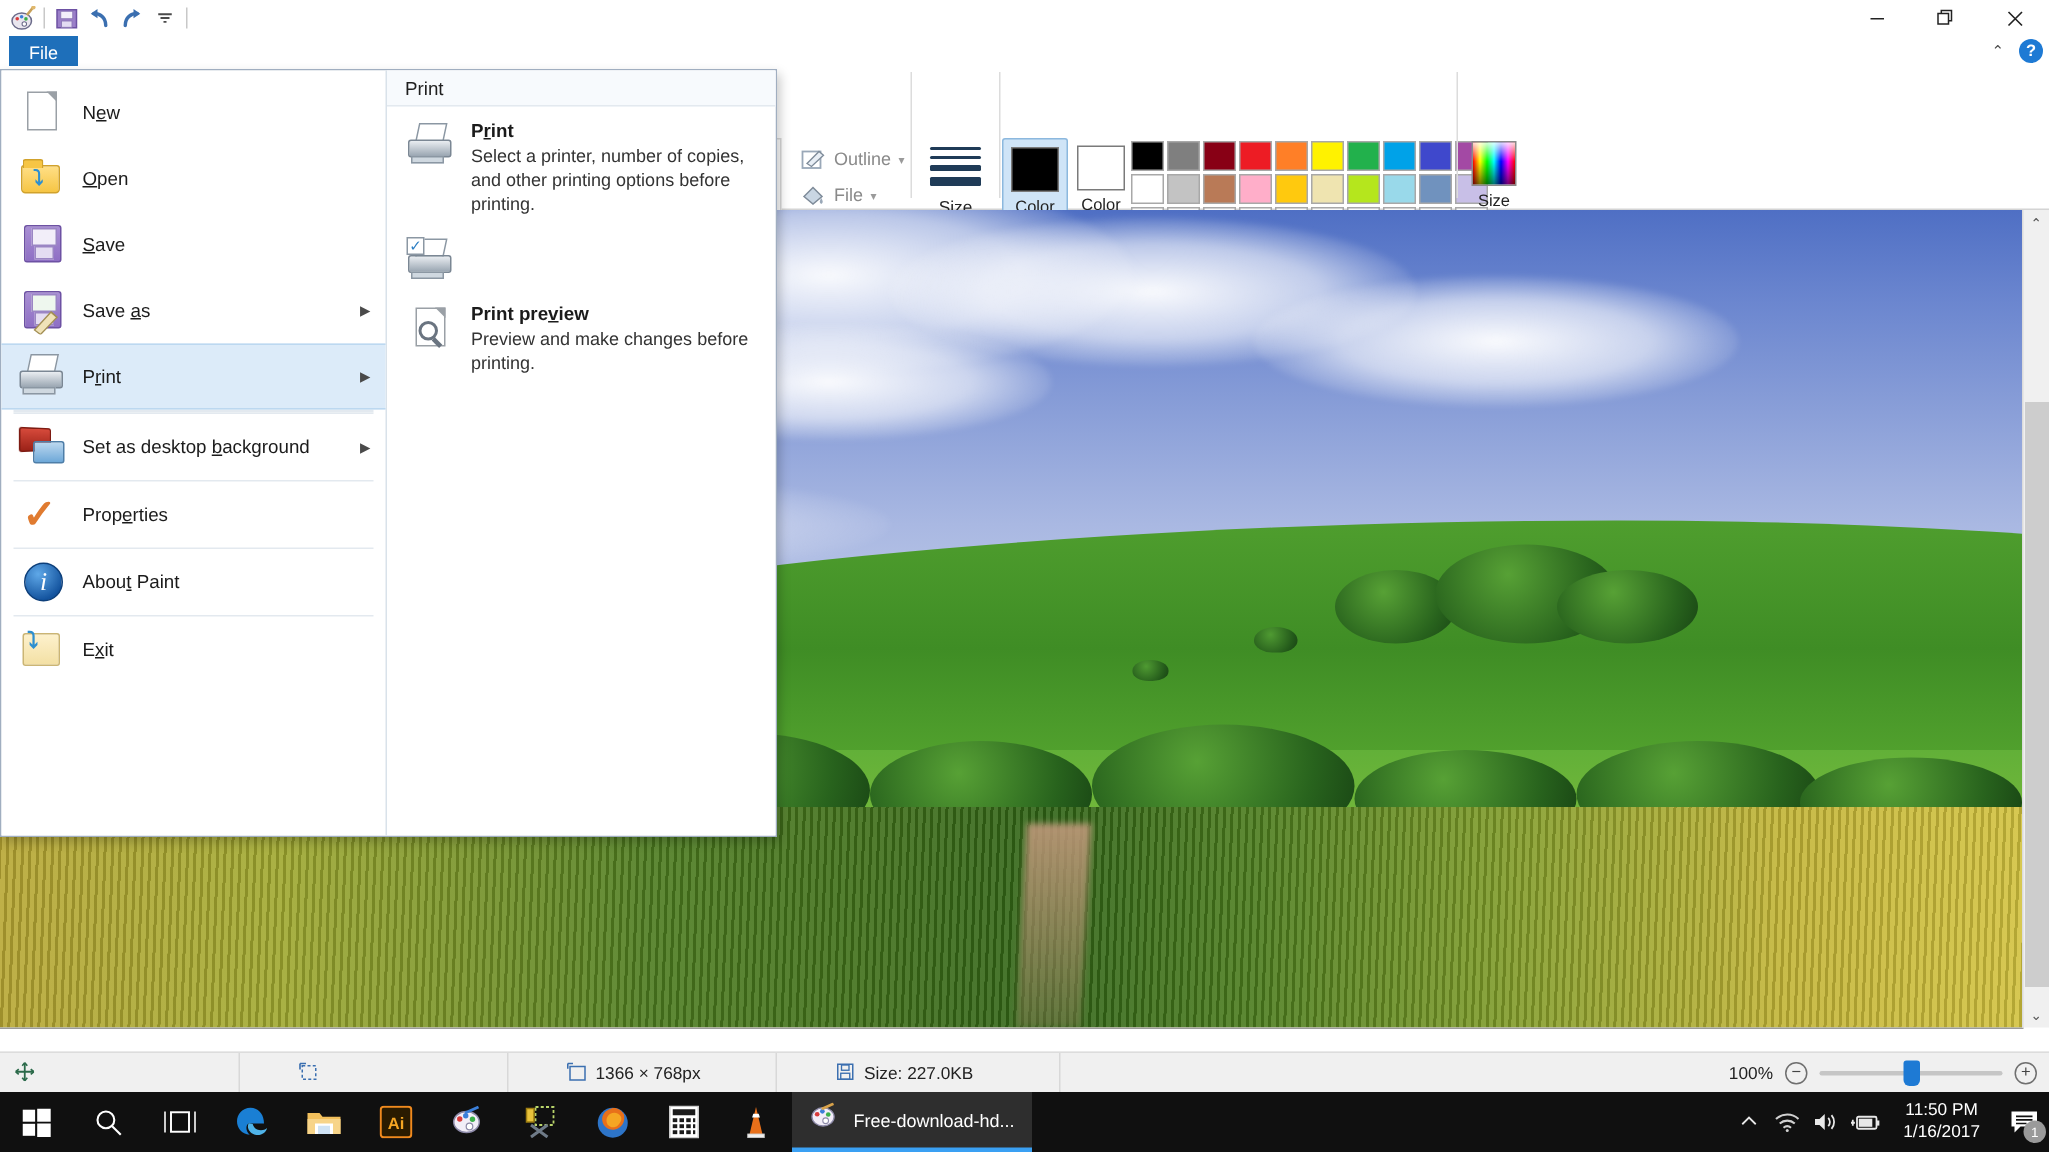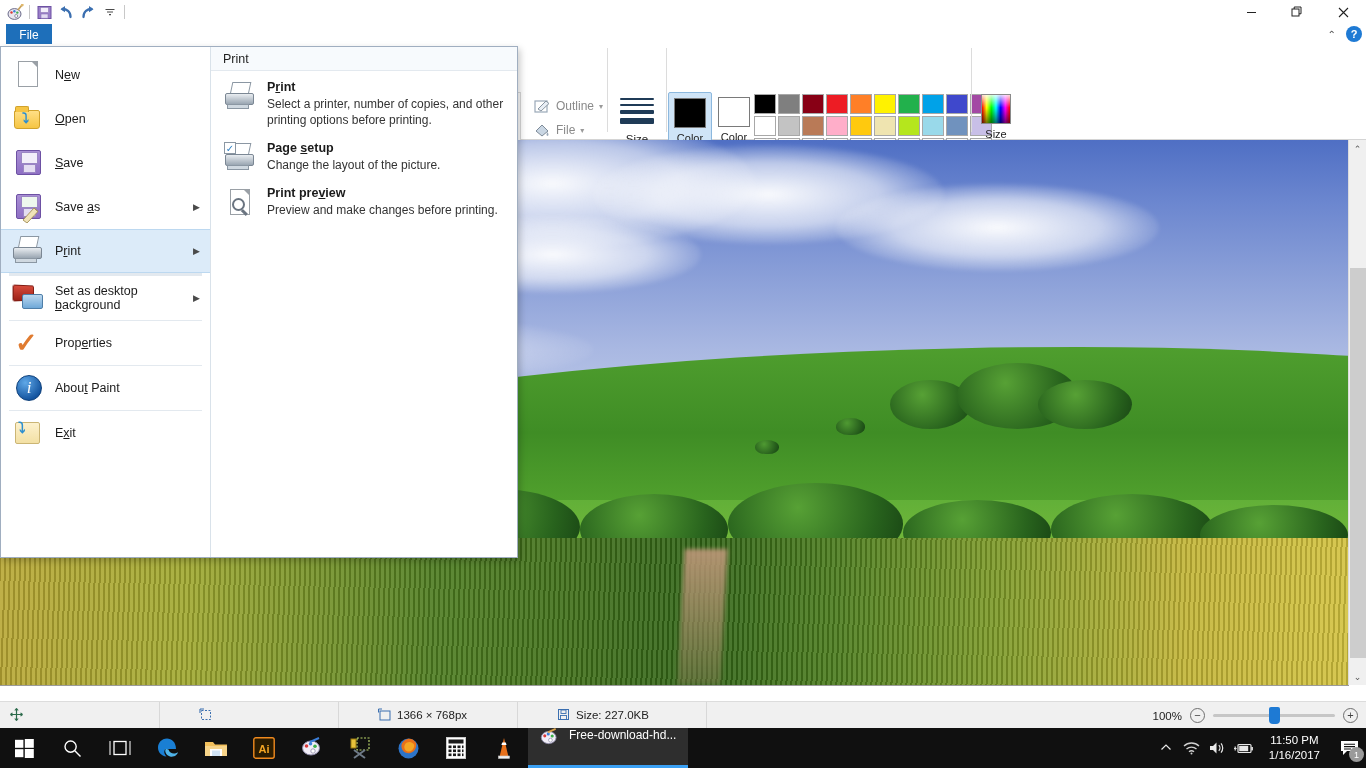--- a/index.html
+++ b/index.html
@@ -227,21 +227,21 @@
     background: #cdcdcd;
   }
   .scroll-corner {
     position: absolute; right: 0; bottom: 0; width: 18px; height: 16px; background: #f0f0f0;
   }
 
   
   .statusbar {
     position: absolute; left: 0; top: 701px; width: 1366px; height: 27px;
     background: #f0f0f0; border-top: 1px solid #dcdcdc;
-    display: flex; align-items: center; font-size: 11.5px; color: #222; gap: 29px;
+    display: flex; font-size: 11.5px; color: #222; gap: 29px;
   }
   .sb-cell {
     height: 27px; display: flex; align-items: center; gap: 6px;
     padding: 0 10px; border-right: 1px solid #d8d8d8;
   }
   .sb-zoom {
     position: absolute; right: 8px; top: 0; height: 27px;
     display: flex; align-items: center; gap: 8px;
   }
   .zoom-circle {
@@ -263,21 +263,21 @@
     background: #101010;
     display: flex; align-items: center;
   }
   .tb-item {
     width: 48px; height: 40px;
     display: flex; align-items: center; justify-content: center;
     position: relative;
   }
   .tb-window {
     min-width: 160px; height: 40px; padding: 0 12px;
-    display: flex; align-items: flex-start; gap: 9px;
+    display: flex; align-items: center; gap: 9px;
     background: #2e2e2e; border-bottom: 3px solid #3aa0f3;
     color: #ffffff; font-size: 12px;
   }
   .tray {
     position: absolute; right: 0; top: 0; height: 40px;
     display: flex; align-items: center; color: #ffffff;
   }
   .tray-icon {
     width: 26px; height: 40px;
     display: flex; align-items: center; justify-content: center;
@@ -297,21 +297,21 @@
   }
 
   
   .file-menu {
     position: absolute; left: 0; top: 46px; width: 518px; height: 512px;
     background: #ffffff; border: 1px solid #a0aec0;
     box-shadow: 2px 3px 7px rgba(0,0,0,0.22);
     display: flex;
   }
   .fm-left {
-    width: 210px; height: 100%; background: #ffffff;
+    width: 257px; height: 100%; background: #ffffff;
     border-right: 1px solid #d9e2ea;
     padding-top: 6px;
   }
   .fm-item {
     height: 44px; display: flex; align-items: center;
     padding: 0 8px 0 10px; position: relative;
   }
   .fm-item.selected { background: #dcebf9; border-top: 1px solid #bcd8f0; border-bottom: 1px solid #bcd8f0; }
   .fm-item.disabled .fm-label { color: #a6a6a6; }
   .fm-ico { width: 34px; height: 34px; margin-right: 10px; position: relative; flex: 0 0 34px; }
@@ -950,21 +950,20 @@
           </span>
           <span><span class="fm-sub-title">P<u>r</u>int</span><div class="fm-sub-desc">Select a printer, number of copies, and other printing options before printing.</div></span>
         </div>
         <div class="fm-sub">
           <span class="fm-sub-ico">
             <span class="ic-printer-paper"></span>
             <span class="ic-printer-base"></span>
             <span class="ic-printer-out"></span>
             <span class="ic-checkbox-sm">✓</span>
           </span>
-          <span><span class="fm-sub-title">Page <u>s</u>etup</span><div class="fm-sub-desc">Change the layout of the picture.</div></span>
         </div>
         <div class="fm-sub">
           <span class="fm-sub-ico">
             <span class="ic-page"></span>
             <span class="ic-magnifier"></span>
           </span>
           <span><span class="fm-sub-title">Print pre<u>v</u>iew</span><div class="fm-sub-desc">Preview and make changes before printing.</div></span>
         </div>
       </div>
   </div>

